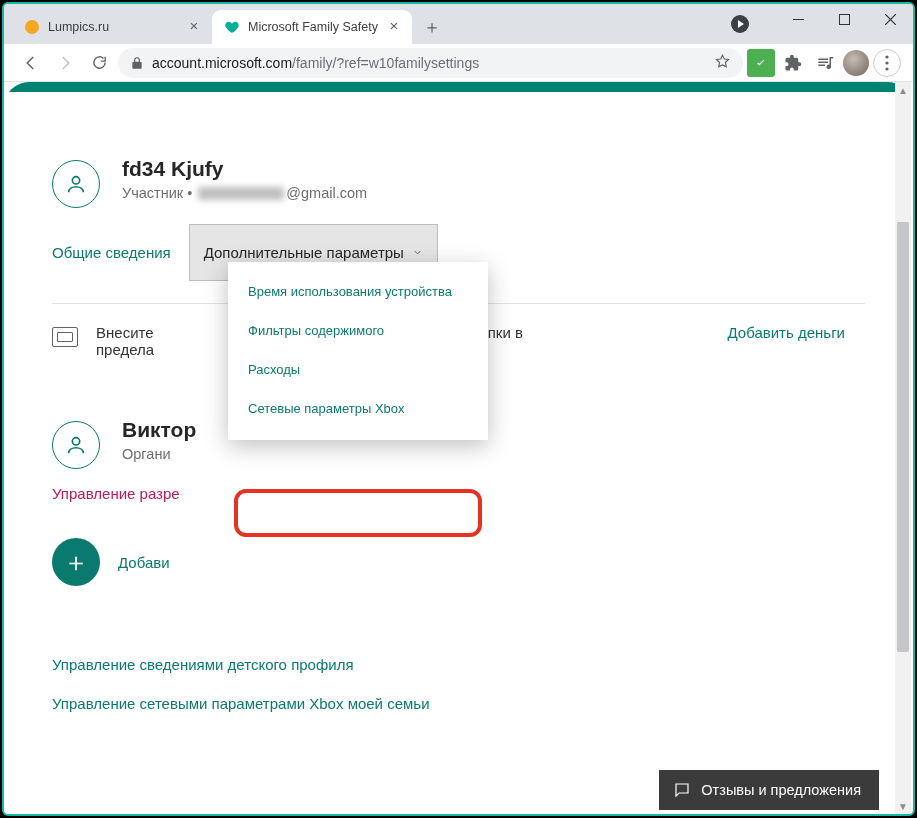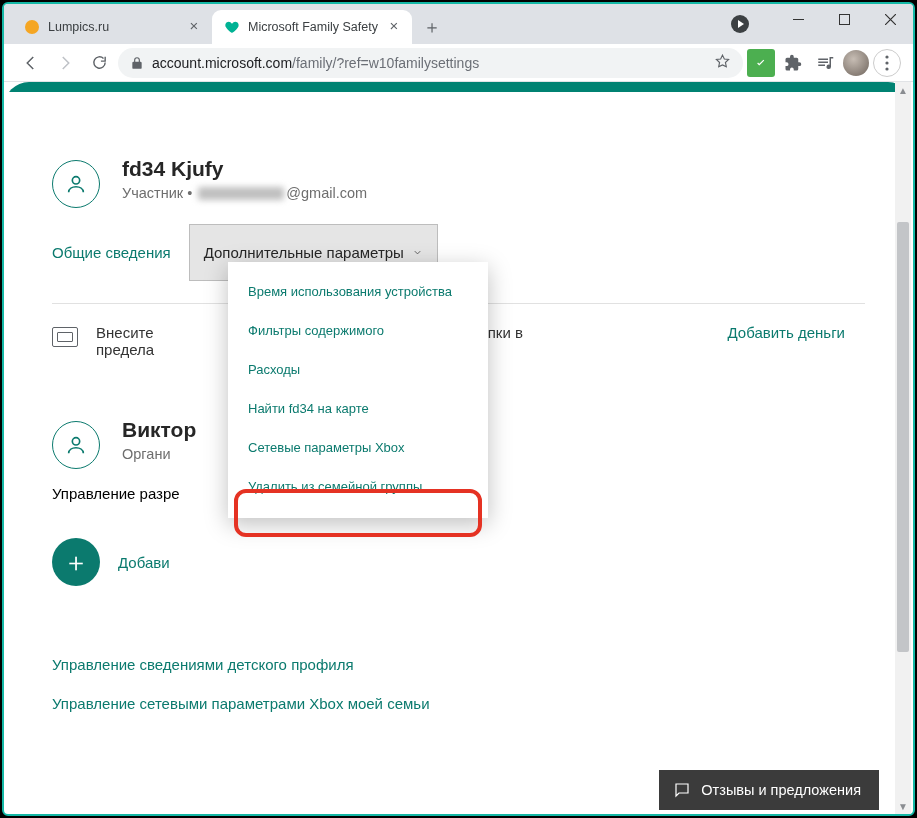--- a/index.html
+++ b/index.html
@@ -52,21 +52,21 @@
   .divider { height: 1px; background: #e1e1e1; margin: 22px 0 0 0; }
 
   .fund-row { display: flex; align-items: flex-start; gap: 18px; padding: 20px 0 26px 0; }
   .fund-icon { width: 26px; height: 20px; border: 1.5px solid #5f6368; border-radius: 2px; margin-top: 3px; position: relative; flex: 0 0 26px; }
   .fund-icon:before { content:""; position:absolute; left:4px; right:4px; top:4px; bottom:4px; border:1px solid #5f6368; border-radius:1px;}
   .fund-text { font-size: 15px; color: #333; }
   .fund-link { margin-left: auto; color: #0b7a6e; font-size: 15px; padding-right: 20px; }
 
   .member2 { display: flex; align-items: flex-start; gap: 22px; margin-top: 34px; }
 
-  .mgmt-link { color: #000000; font-size: 15px; margin-top: 16px; }
+  .mgmt-link { color: #be185d; font-size: 15px; margin-top: 16px; }
 
   .add-row { display: flex; align-items: center; gap: 18px; margin-top: 36px; }
   .plus-fab { width: 48px; height: 48px; border-radius: 50%; background: #0b7a6e; color: #fff; display: flex; align-items: center; justify-content: center; font-size: 26px; font-weight: 300; }
   .add-label { color: #0b7a6e; font-size: 15px; }
 
   .bottom-links { margin-top: 70px; }
   .bottom-links a { display: block; color: #0b7a6e; font-size: 15px; margin-bottom: 22px; }
   .notice { font-size: 15px; color: #333; margin-top: 6px; }
   .notice .more { color: #0b7a6e; margin-left: 6px; }
 
@@ -260,23 +260,21 @@
       <div class="bottom-links">
         <a>Управление сведениями детского профиля</a>
         <a>Управление сетевыми параметрами Xbox моей семьи</a>
       </div>
     </div>
 
     <div class="dropdown">
       <div class="item">Время использования устройства</div>
       <div class="item">Фильтры содержимого</div>
       <div class="item">Расходы</div>
-      <div class="item">Найти fd34 на карте</div>
       <div class="item">Сетевые параметры Xbox</div>
-      <div class="item">Удалить из семейной группы</div>
     </div>
     <div class="highlight-box" style="left:230px; top:407px; width:248px; height:48px;"></div>
 
     <div class="feedback-btn">
       <svg viewBox="0 0 24 24">
           <path fill="none" stroke="#fff" stroke-width="1.6" d="M4 4h16v12H8l-4 4z"></path>
         </svg>
       <span>Отзывы и предложения</span>
     </div>
   </div>

